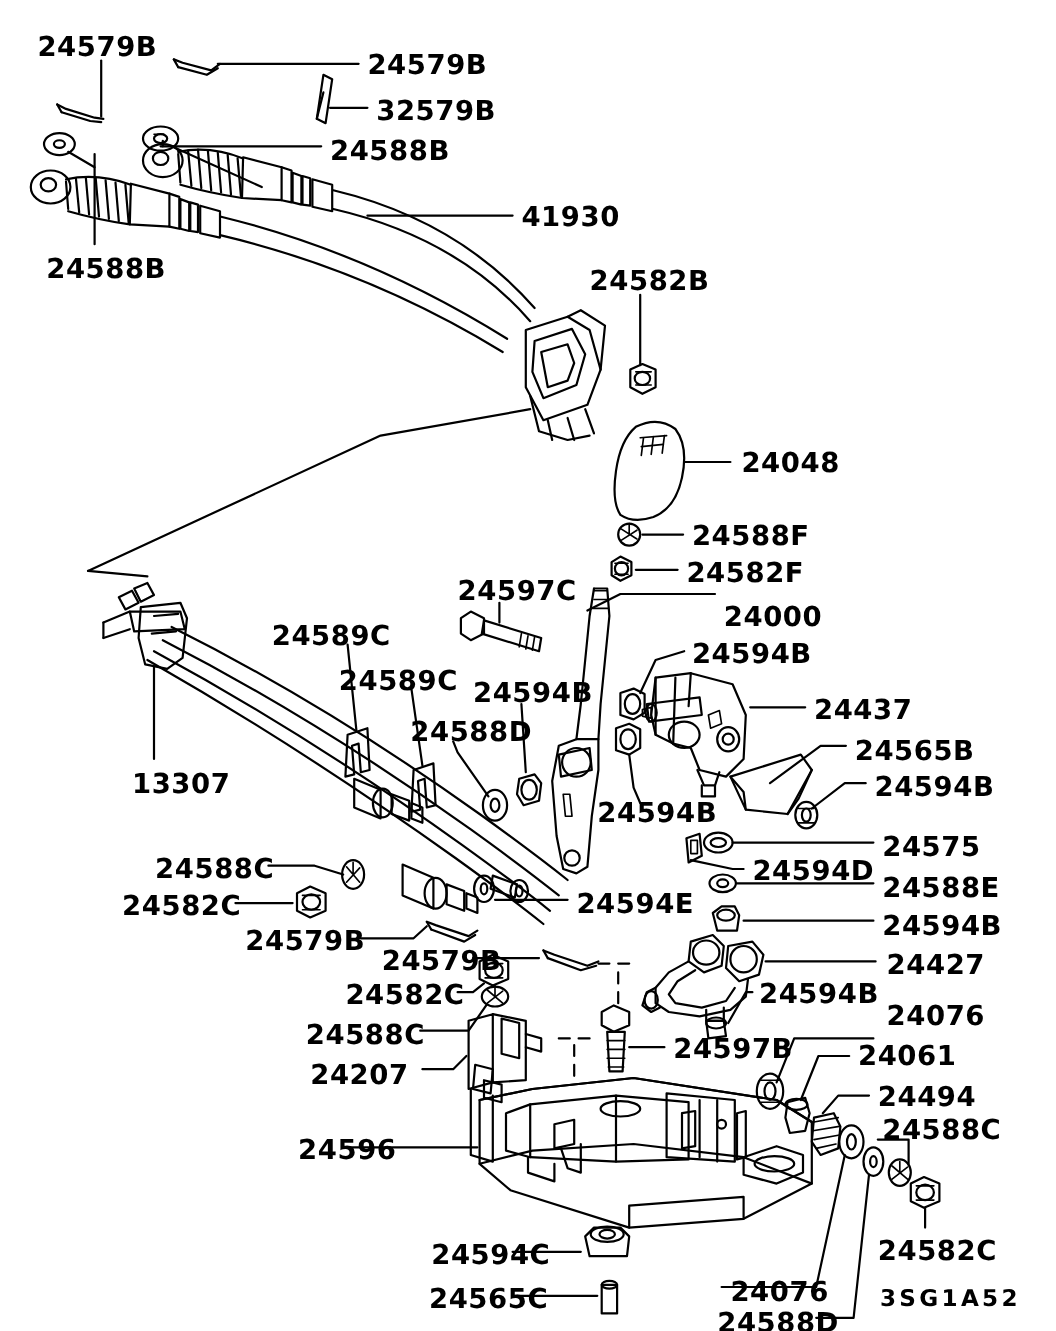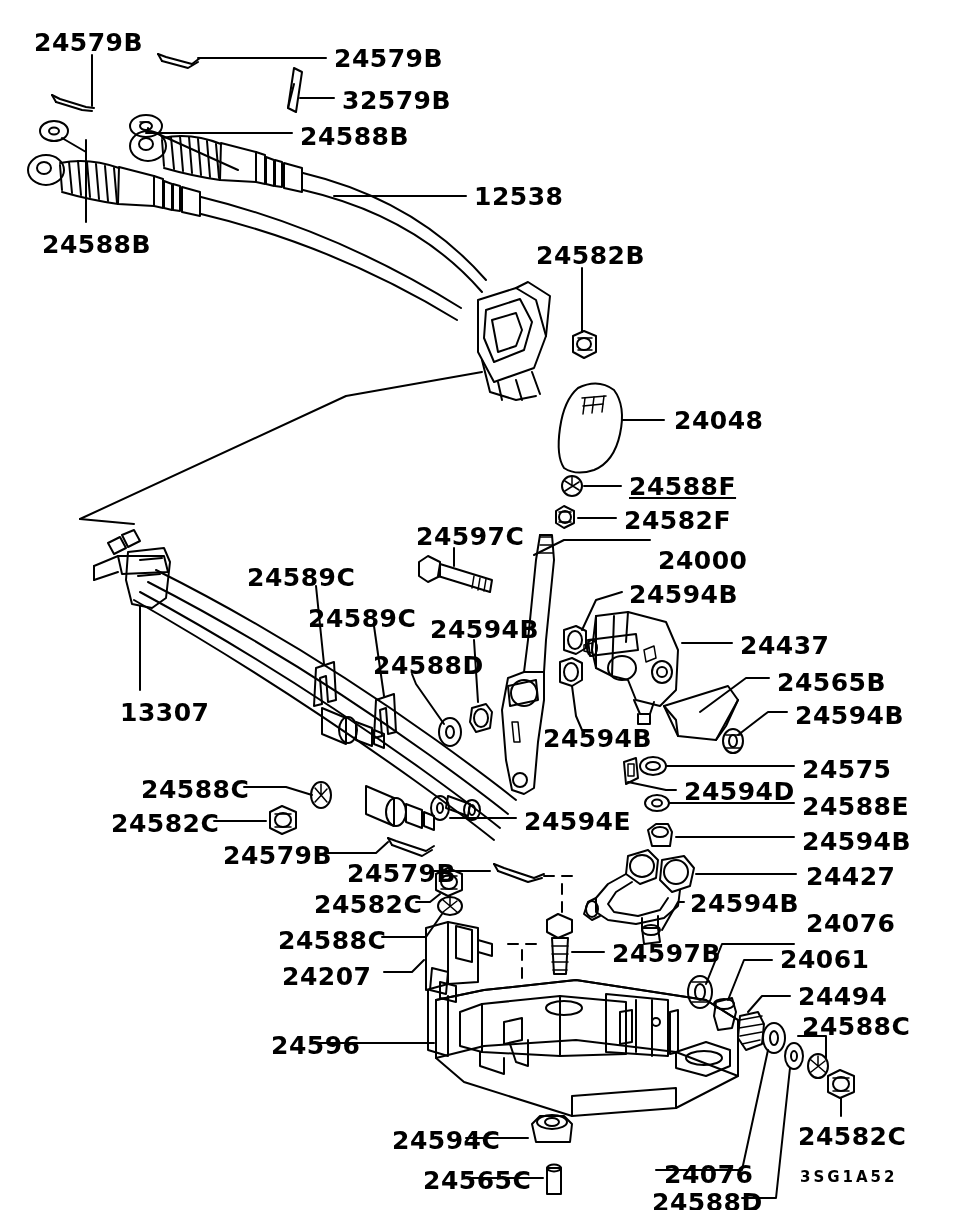--- a/index.html
+++ b/index.html
@@ -31,21 +31,21 @@
     font-size: 25px;
     font-weight: 700;
     letter-spacing: 0.5px;
     color: #000000;
     line-height: 1;
     -webkit-font-smoothing: none;
   }
   .dcode {
     position: absolute;
     font-family: "DejaVu Sans", "Liberation Sans", sans-serif;
-    font-size: 15px;
+    font-size: 21px;
     font-weight: 700;
     letter-spacing: 3px;
     color: #000000;
   }
 </style>
 </head>
 <body>
 
 <div id="diagram-root">
 
@@ -518,25 +518,25 @@
       </g>
 
     </g>
   </svg>
 
   <div id="labels">
       <div class="lbl" style="left: 18px; top: 30px;">24579B</div>
       <div class="lbl" style="left: 318px; top: 46px;">24579B</div>
       <div class="lbl" style="left: 326px; top: 88px;">32579B</div>
       <div class="lbl" style="left: 284px; top: 124px;">24588B</div>
-      <div class="lbl" style="left: 458px; top: 184px;">12538</div>
+      <div class="lbl" style="left: 458px; top: 184px;">41930</div>
       <div class="lbl" style="left: 26px; top: 232px;">24588B</div>
       <div class="lbl" style="left: 520px; top: 243px;">24582B</div>
       <div class="lbl" style="left: 658px; top: 408px;">24048</div>
-      <div class="lbl" style="left: 613px; top: 474px; text-decoration: underline;">24588F</div>
+      <div class="lbl" style="left: 613px; top: 474px;">24588F</div>
       <div class="lbl" style="left: 608px; top: 508px;">24582F</div>
       <div class="lbl" style="left: 400px; top: 524px;">24597C</div>
       <div class="lbl" style="left: 642px; top: 548px;">24000</div>
       <div class="lbl" style="left: 613px; top: 582px;">24594B</div>
       <div class="lbl" style="left: 231px; top: 565px;">24589C</div>
       <div class="lbl" style="left: 292px; top: 606px;">24589C</div>
       <div class="lbl" style="left: 414px; top: 617px;">24594B</div>
       <div class="lbl" style="left: 724px; top: 633px;">24437</div>
       <div class="lbl" style="left: 357px; top: 653px;">24588D</div>
       <div class="lbl" style="left: 761px; top: 670px;">24565B</div>
@@ -559,19 +559,19 @@
       <div class="lbl" style="left: 262px; top: 928px;">24588C</div>
       <div class="lbl" style="left: 596px; top: 941px;">24597B</div>
       <div class="lbl" style="left: 764px; top: 947px;">24061</div>
       <div class="lbl" style="left: 266px; top: 964px;">24207</div>
       <div class="lbl" style="left: 782px; top: 984px;">24494</div>
       <div class="lbl" style="left: 786px; top: 1014px;">24588C</div>
       <div class="lbl" style="left: 255px; top: 1033px; text-align: center;">24596</div>
       <div class="lbl" style="left: 782px; top: 1124px;">24582C</div>
       <div class="lbl" style="left: 376px; top: 1128px;">24594C</div>
       <div class="lbl" style="left: 648px; top: 1162px;">24076</div>
-      <div class="lbl" style="left: 374px; top: 1168px; margin-left: 33px;">24565C</div>
+      <div class="lbl" style="left: 374px; top: 1168px;">24565C</div>
       <div class="lbl" style="left: 636px; top: 1190px;">24588D</div>
     </div>
 
   <div class="dcode" style="left:784px; top:1168px;">3SG1A52</div>
 
 </div>
 
 </body></html>

